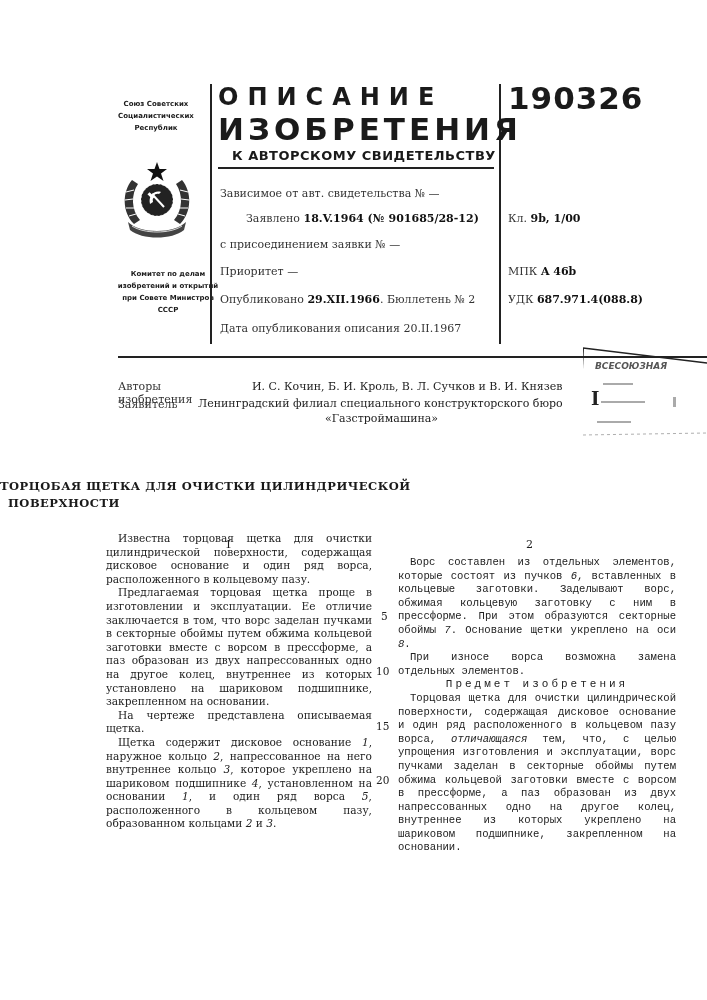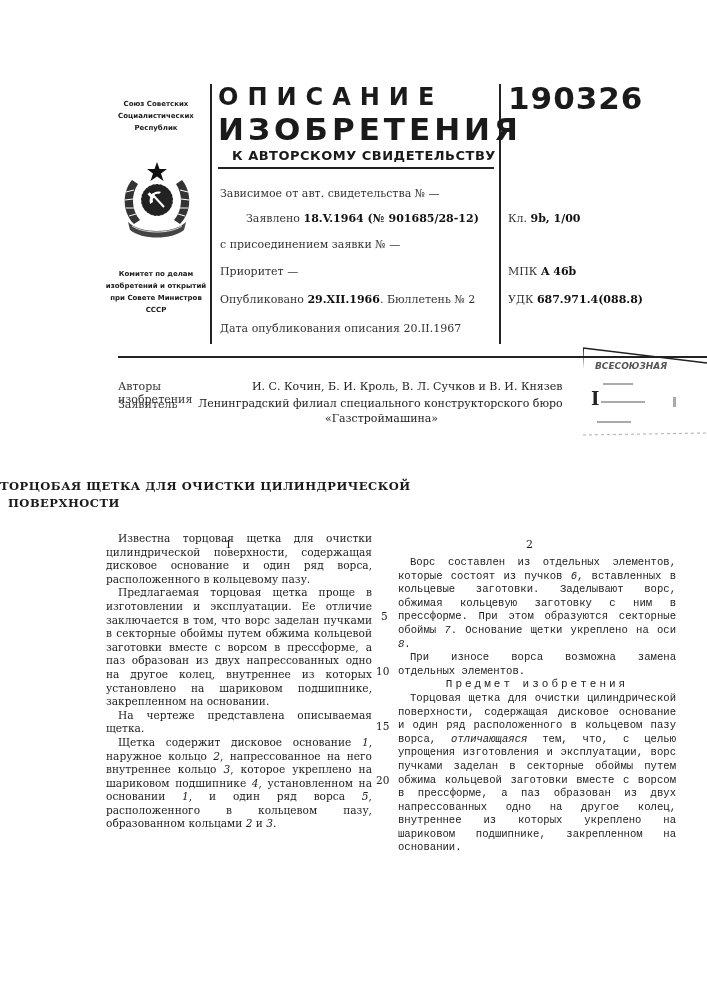--- a/index.html
+++ b/index.html
@@ -2,21 +2,21 @@
 <html><head>
 <meta charset="utf-8">
 <style>
   html, body { margin:0; padding:0; background:#ffffff; }
   body { width:707px; height:1000px; position:relative; overflow:hidden; color:#1a1a1a; font-family:"DejaVu Serif", serif; }
   .abs { position:absolute; }
 
   
   .union { left:108px; top:98px; width:96px; text-align:center; font-family:"DejaVu Sans", sans-serif; font-weight:bold; font-size:7px; line-height:12px; }
   .emblem { left:118px; top:160px; width:78px; height:80px; }
-  .committee { left:104px; top:268px; width:104px; text-align:center; font-family:"DejaVu Sans", sans-serif; font-weight:bold; font-size:7px; line-height:12px; }
+  .committee { left:116px; top:268px; width:104px; text-align:center; font-family:"DejaVu Sans", sans-serif; font-weight:bold; font-size:7px; line-height:12px; }
 
   
   .vrule1 { left:210px; top:84px; width:2px; height:260px; background:#222; }
   .vrule2 { left:499px; top:84px; width:2px; height:260px; background:#222; }
 
   
   .t1 { left:218px; top:80px; font-family:"DejaVu Sans", sans-serif; font-weight:900; font-size:24px; letter-spacing:9px; line-height:34px; }
   .t2 { left:218px; top:112px; font-family:"DejaVu Sans", sans-serif; font-weight:900; font-size:31px; letter-spacing:4px; line-height:34px; }
   .t3 { left:232px; top:148px; font-family:"DejaVu Sans", sans-serif; font-weight:bold; font-size:13px; letter-spacing:0.5px; }
   .t3line { left:218px; top:167px; width:276px; height:2px; background:#222; }

